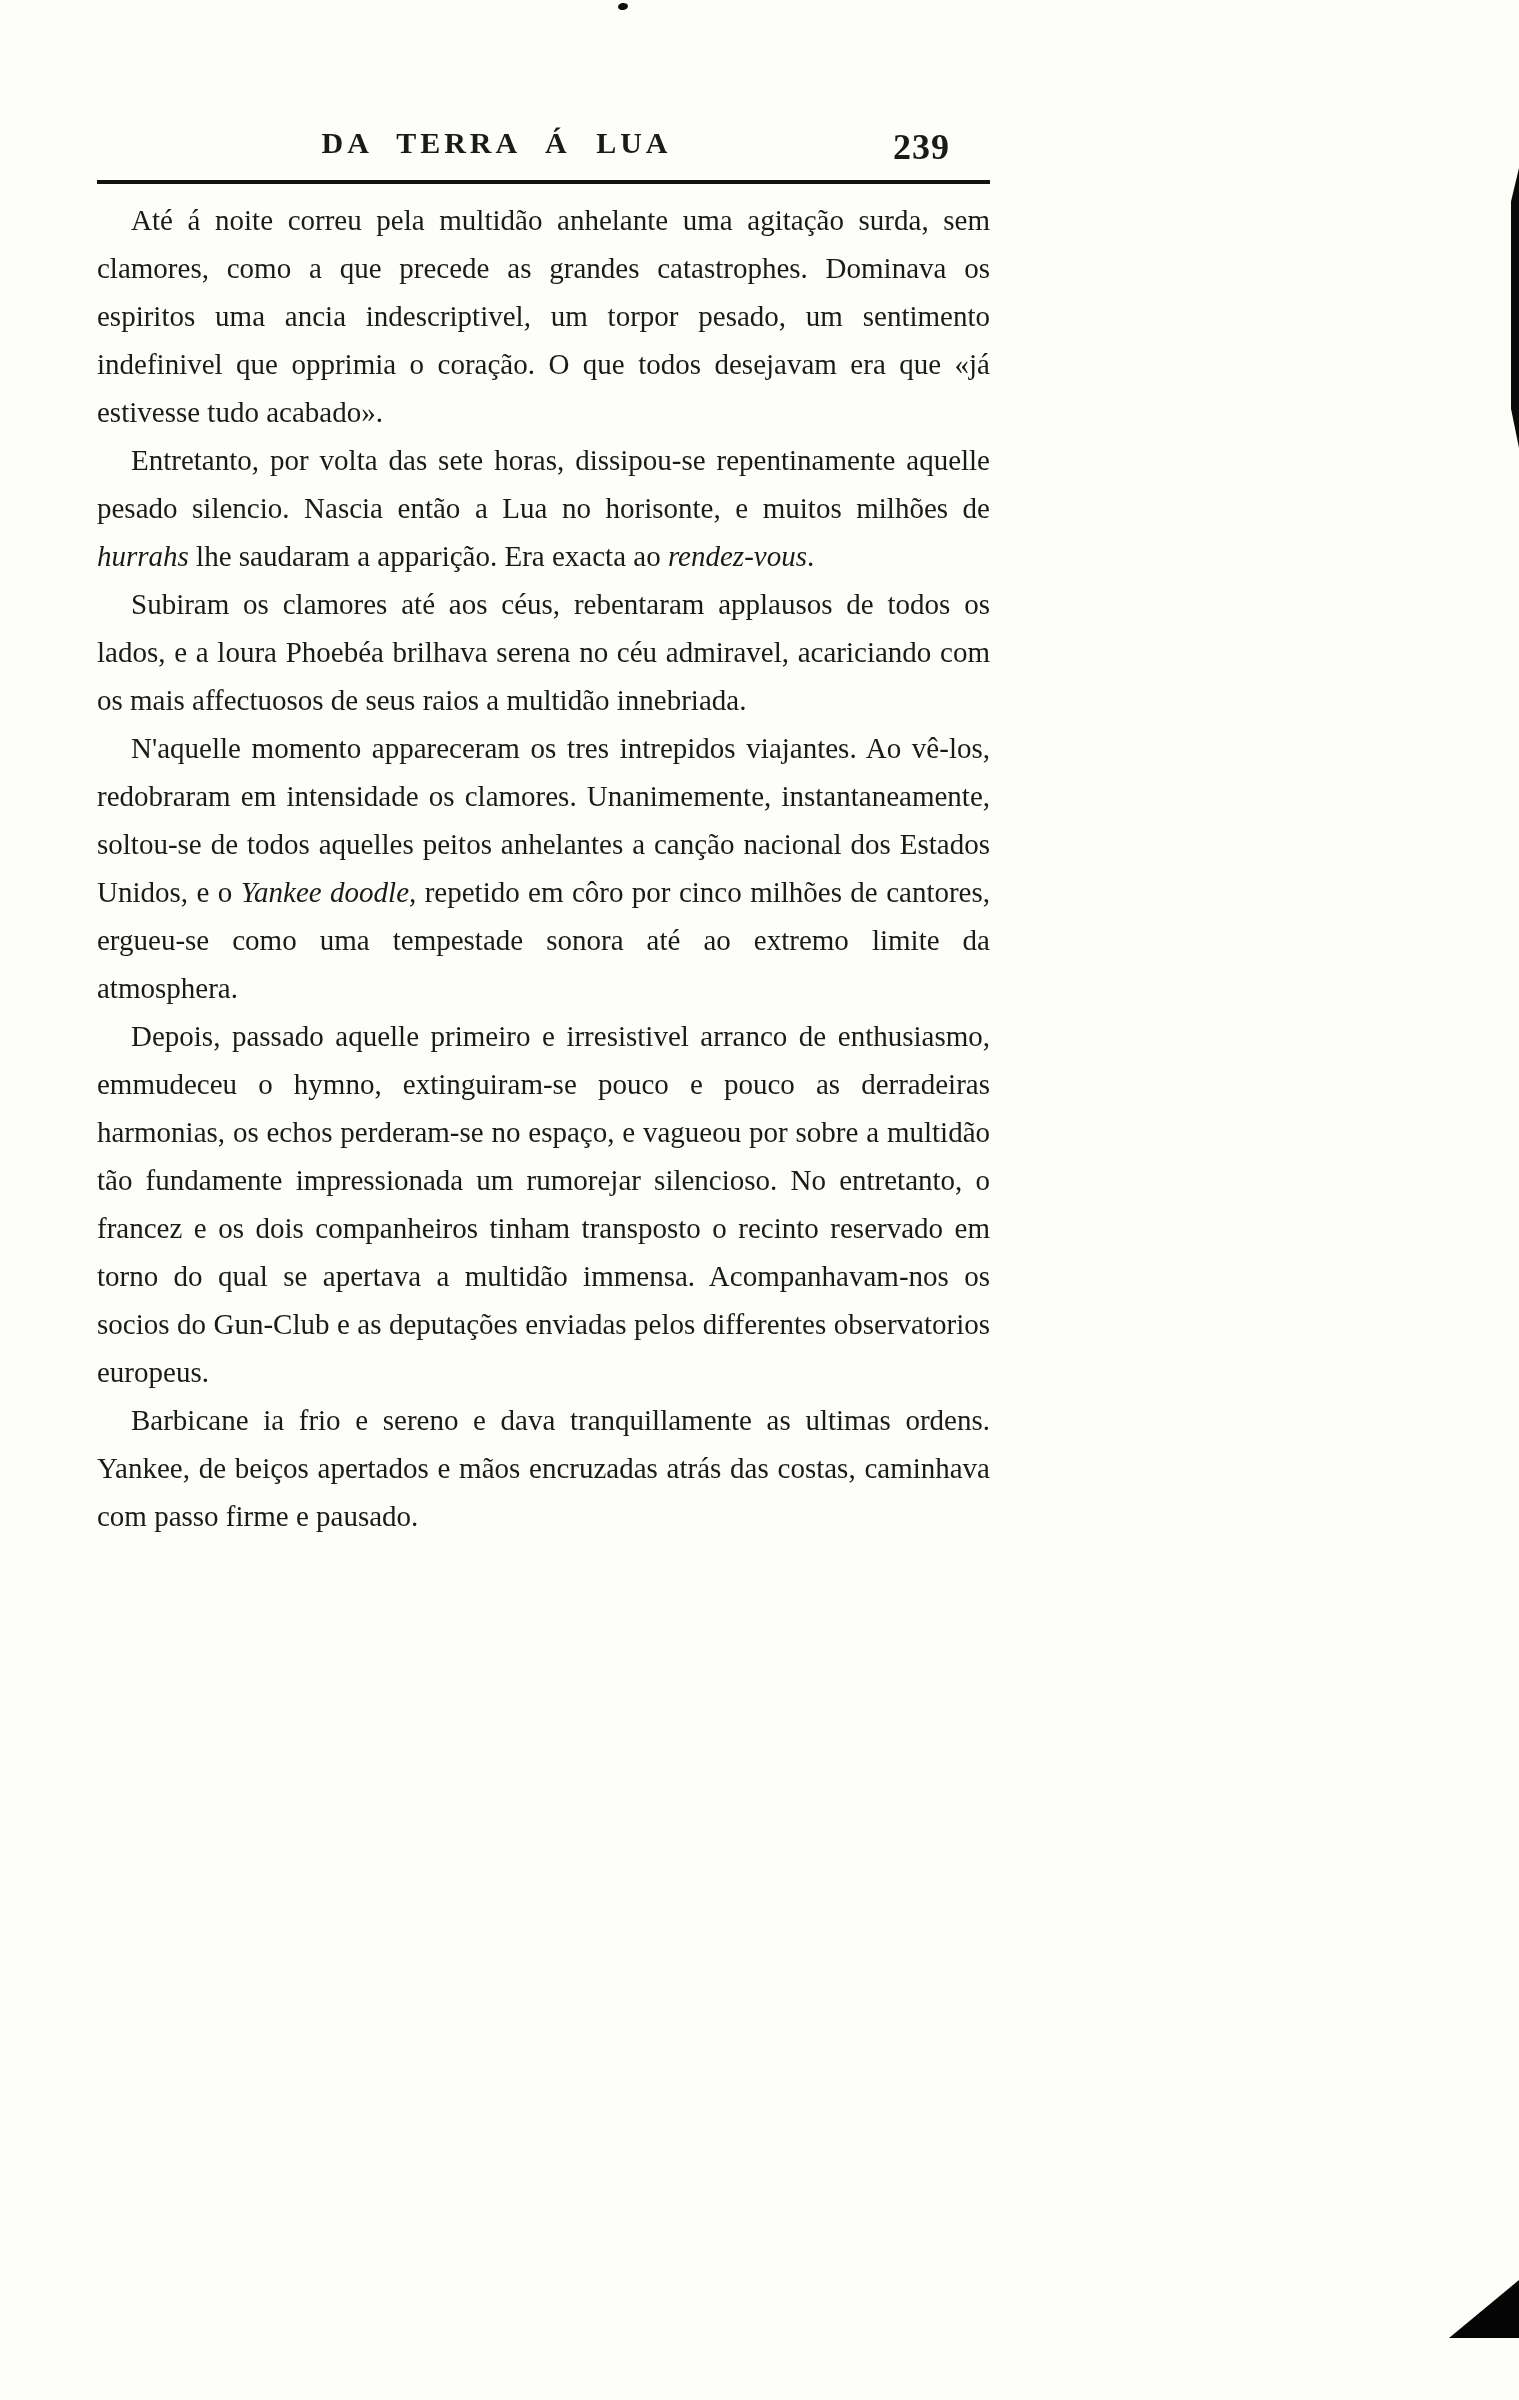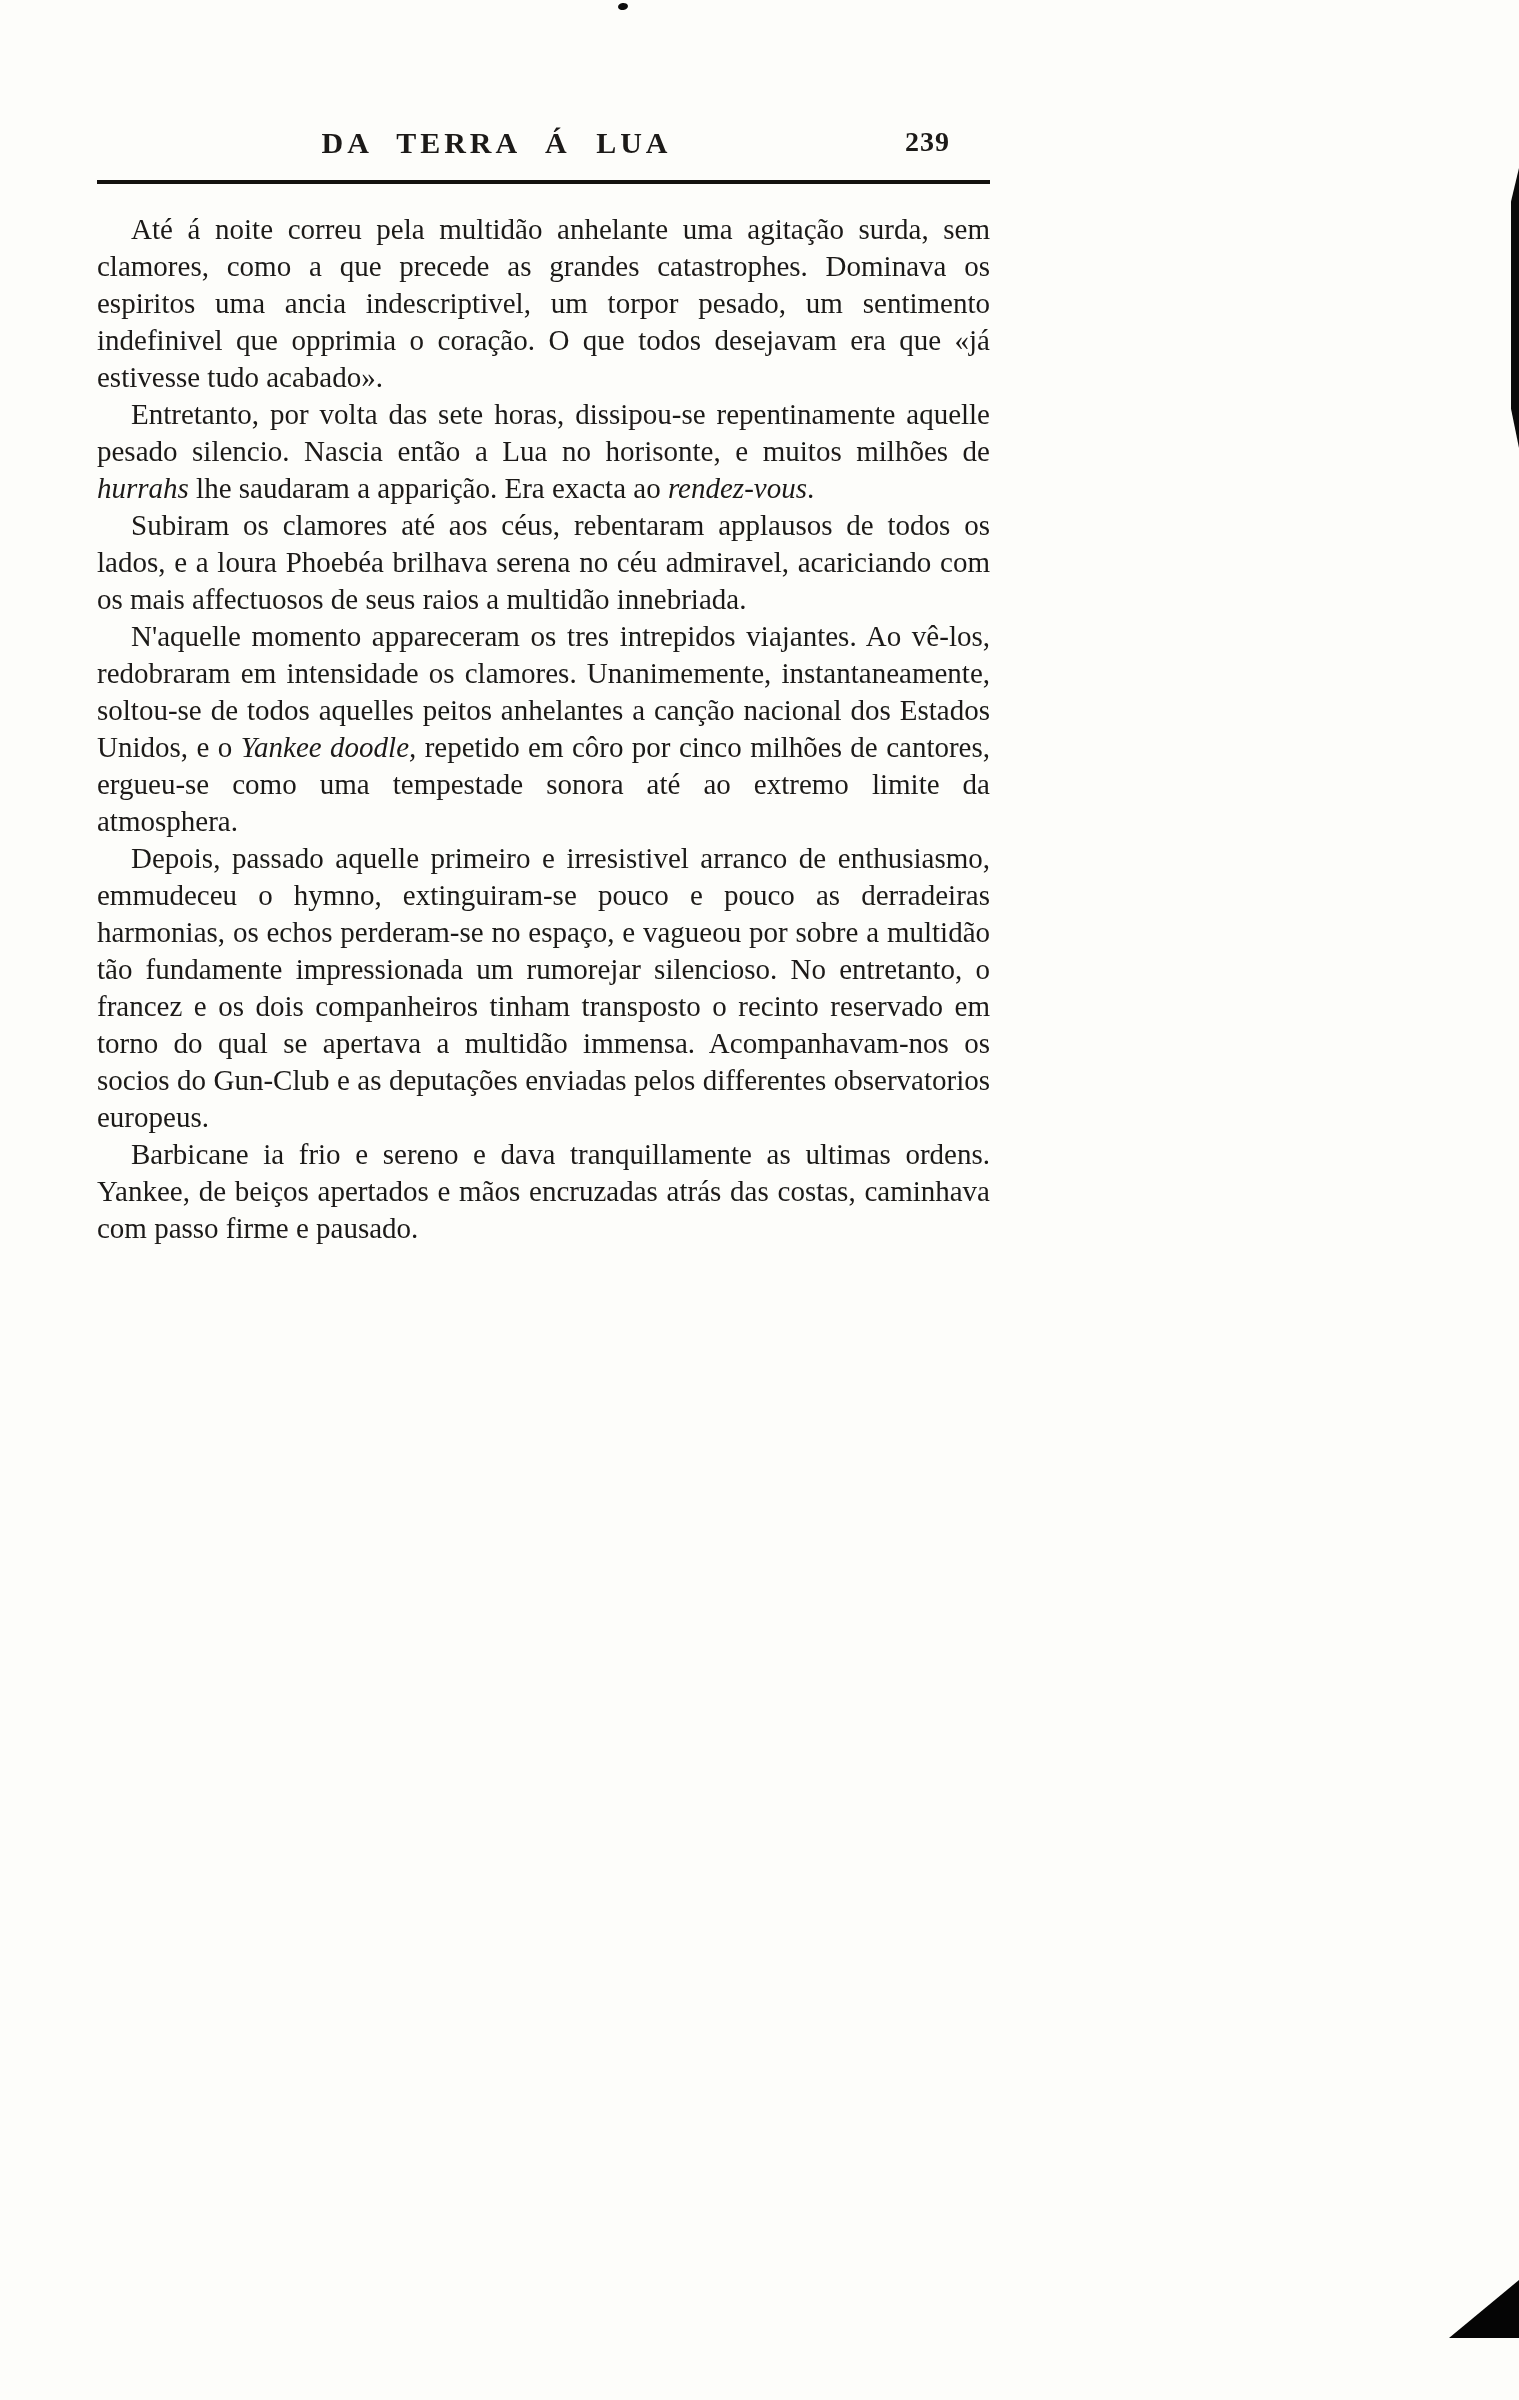--- a/index.html
+++ b/index.html
@@ -41,35 +41,35 @@
     font-size: 30px;
     font-weight: bold;
     letter-spacing: 4px;
     word-spacing: 14px;
     white-space: nowrap;
   }
   .page-number {
     position: absolute;
     right: 40px;
     top: 0;
-    font-size: 28px;
+    font-size: 36px;
     font-weight: bold;
     letter-spacing: 1px;
   }
 
   .header-rule {
     height: 4px;
     background: #14120f;
     margin-top: 8px;
   }
 
   .page-body {
-    margin-top: 27px;
+    margin-top: 12px;
     font-size: 29px;
-    line-height: 37px;
+    line-height: 48px;
     text-align: justify;
     hyphens: auto;
     -webkit-hyphens: auto;
   }
   .page-body p.para {
     margin: 0;
     text-indent: 34px;
   }
   .page-body .italic {
     font-style: italic;

